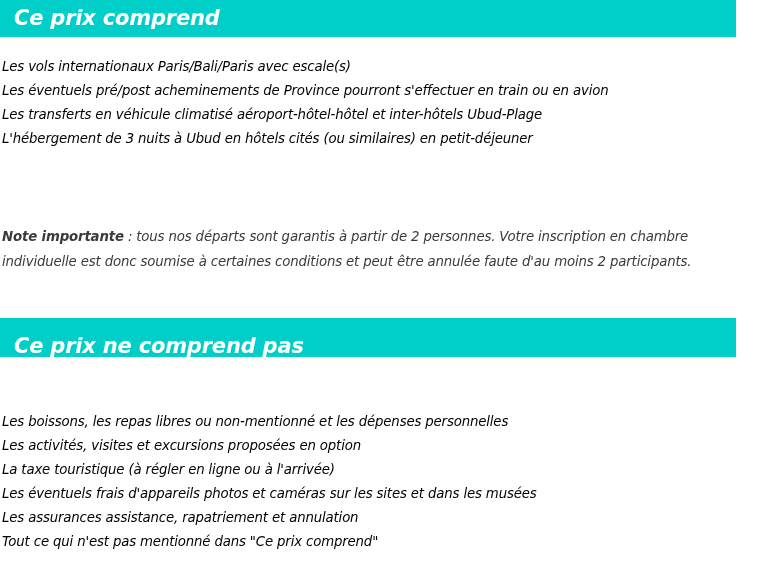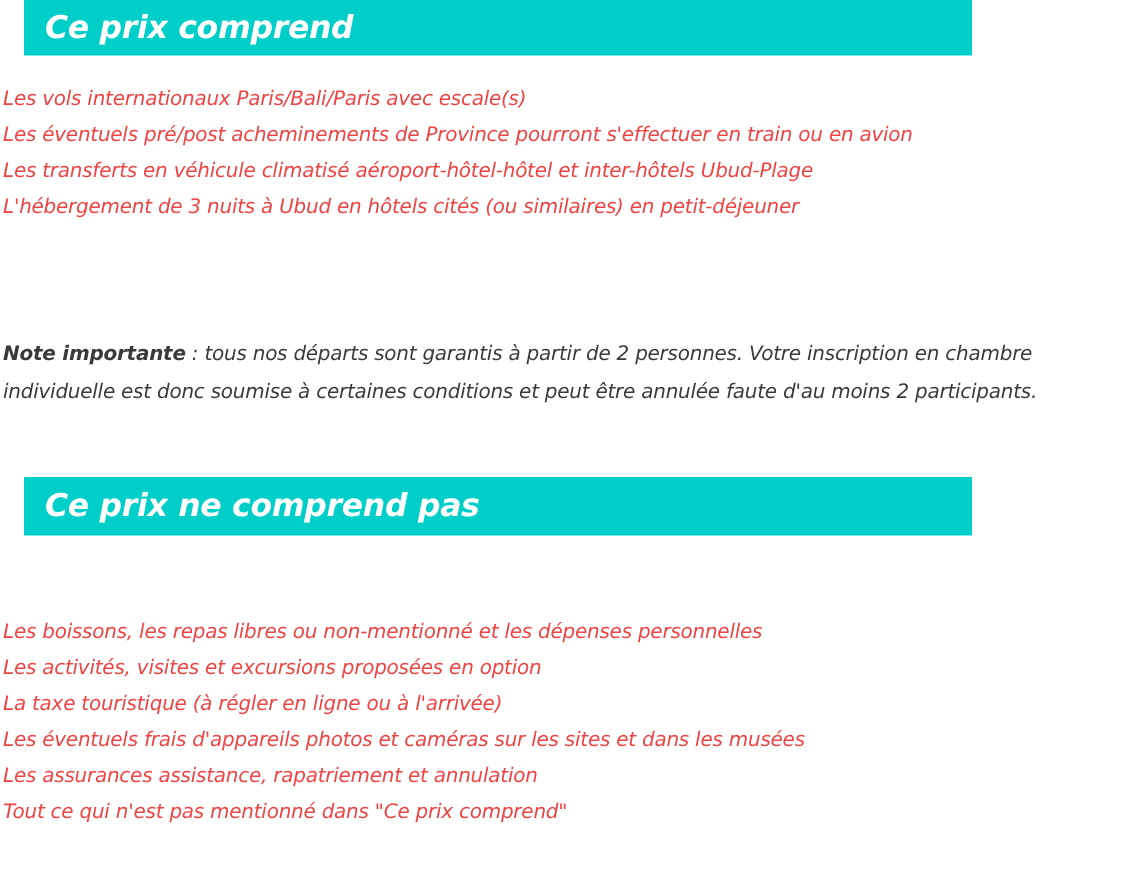--- a/index.html
+++ b/index.html
@@ -17,56 +17,56 @@
   .page {
     position: relative;
     width: 758px;
     height: 580px;
     background: #ffffff;
   }
 
   
   .section-band {
     position: absolute;
-    left: 16px;
-    width: 632px;
+    left: 0;
+    width: 736px;
     background: #00cfc9;
     display: flex;
     align-items: center;
   }
   .section-band .band-title {
     font-family: "DejaVu Sans", sans-serif;
     font-style: italic;
     font-weight: bold;
     color: #ffffff;
     font-size: 21px;
     letter-spacing: -0.2px;
     padding-left: 14px;
     line-height: 1;
     white-space: nowrap;
   }
 
   #band-included { top: 0px; height: 37px; }
-  #band-excluded { top: 318px; height: 39px; }
+  #band-excluded { top: 318px; height: 39px; align-items: flex-end; }
 
   
   .list-block {
     position: absolute;
     left: 2px;
     width: 752px;
   }
   #list-included { top: 55px; }
   #list-excluded { top: 374px; margin-top: 36px; }
 
   .list-block .row {
     font-family: "DejaVu Sans", sans-serif;
     font-style: italic;
     font-weight: normal;
     font-size: 13.3px;
-    color: #ef4444;
+    color: #000000;
     line-height: 24px;
     height: 24px;
     white-space: nowrap;
     letter-spacing: -0.15px;
   }
 
   
   .note {
     position: absolute;
     left: 2px;

